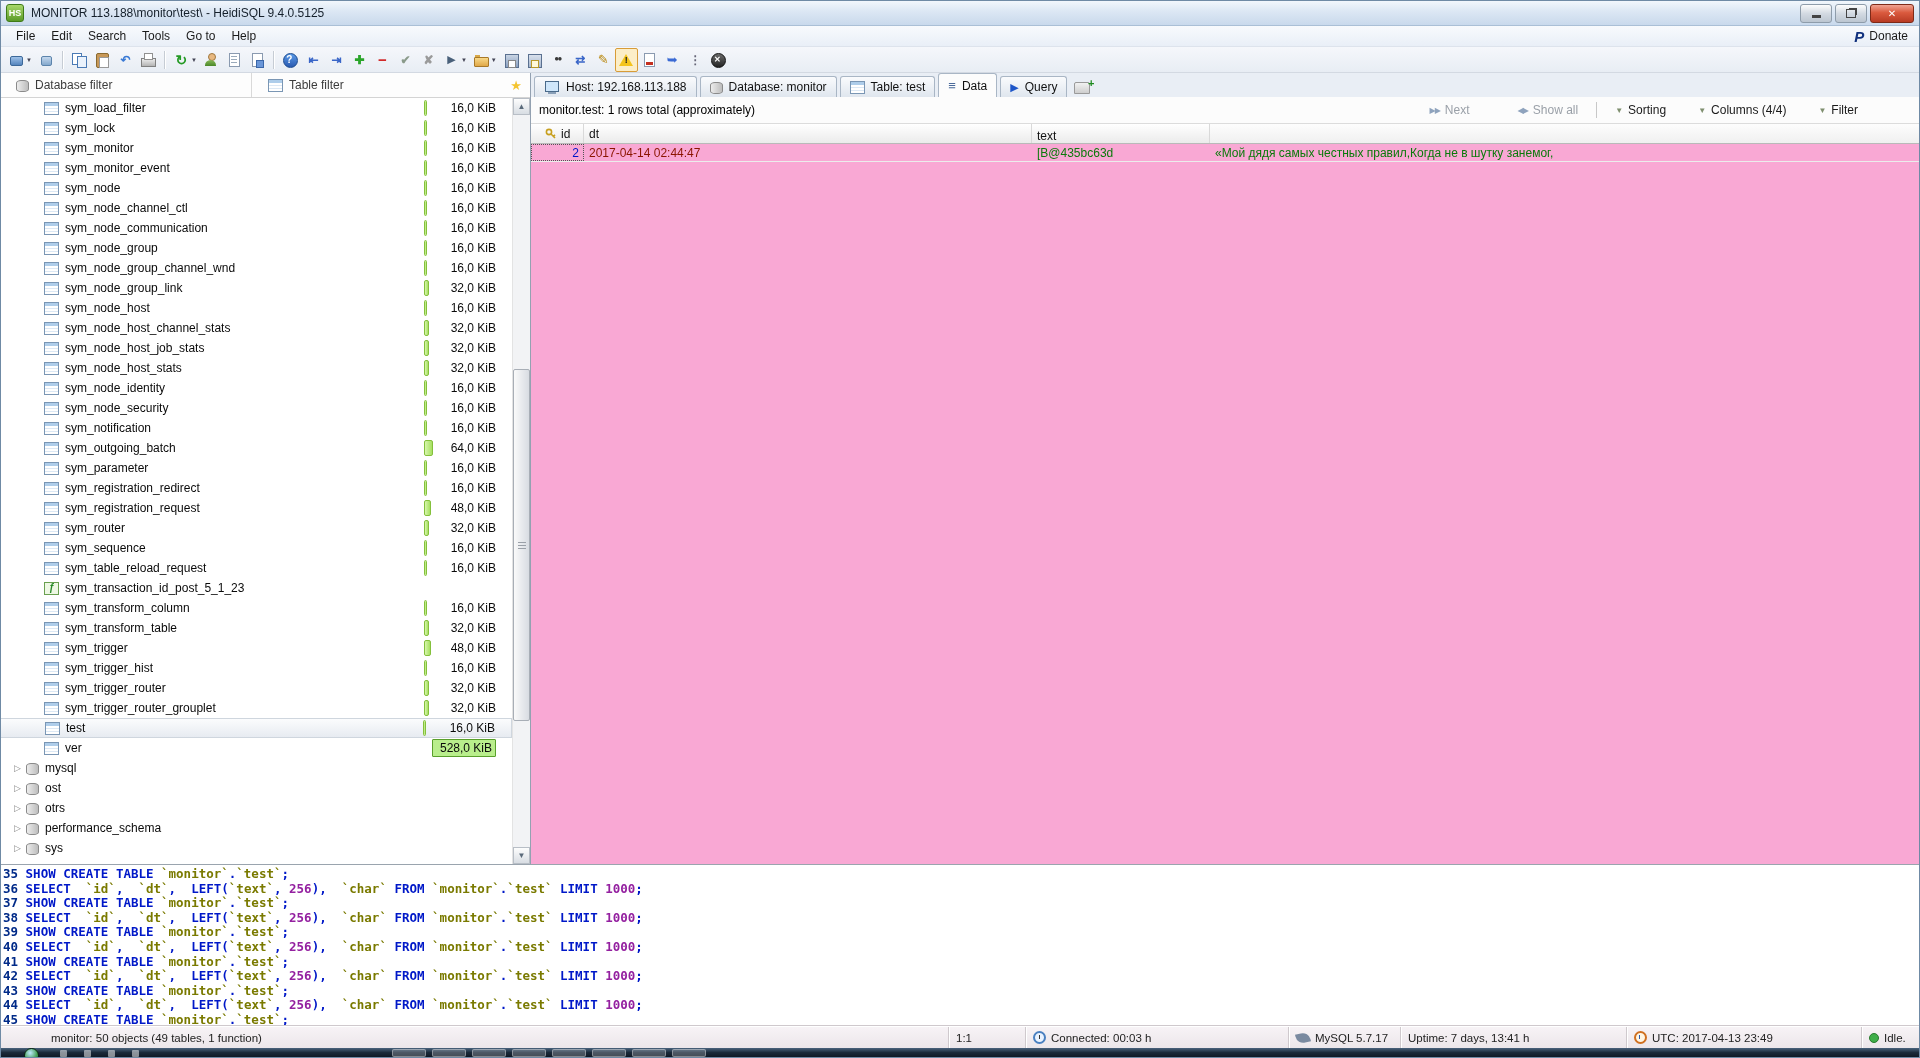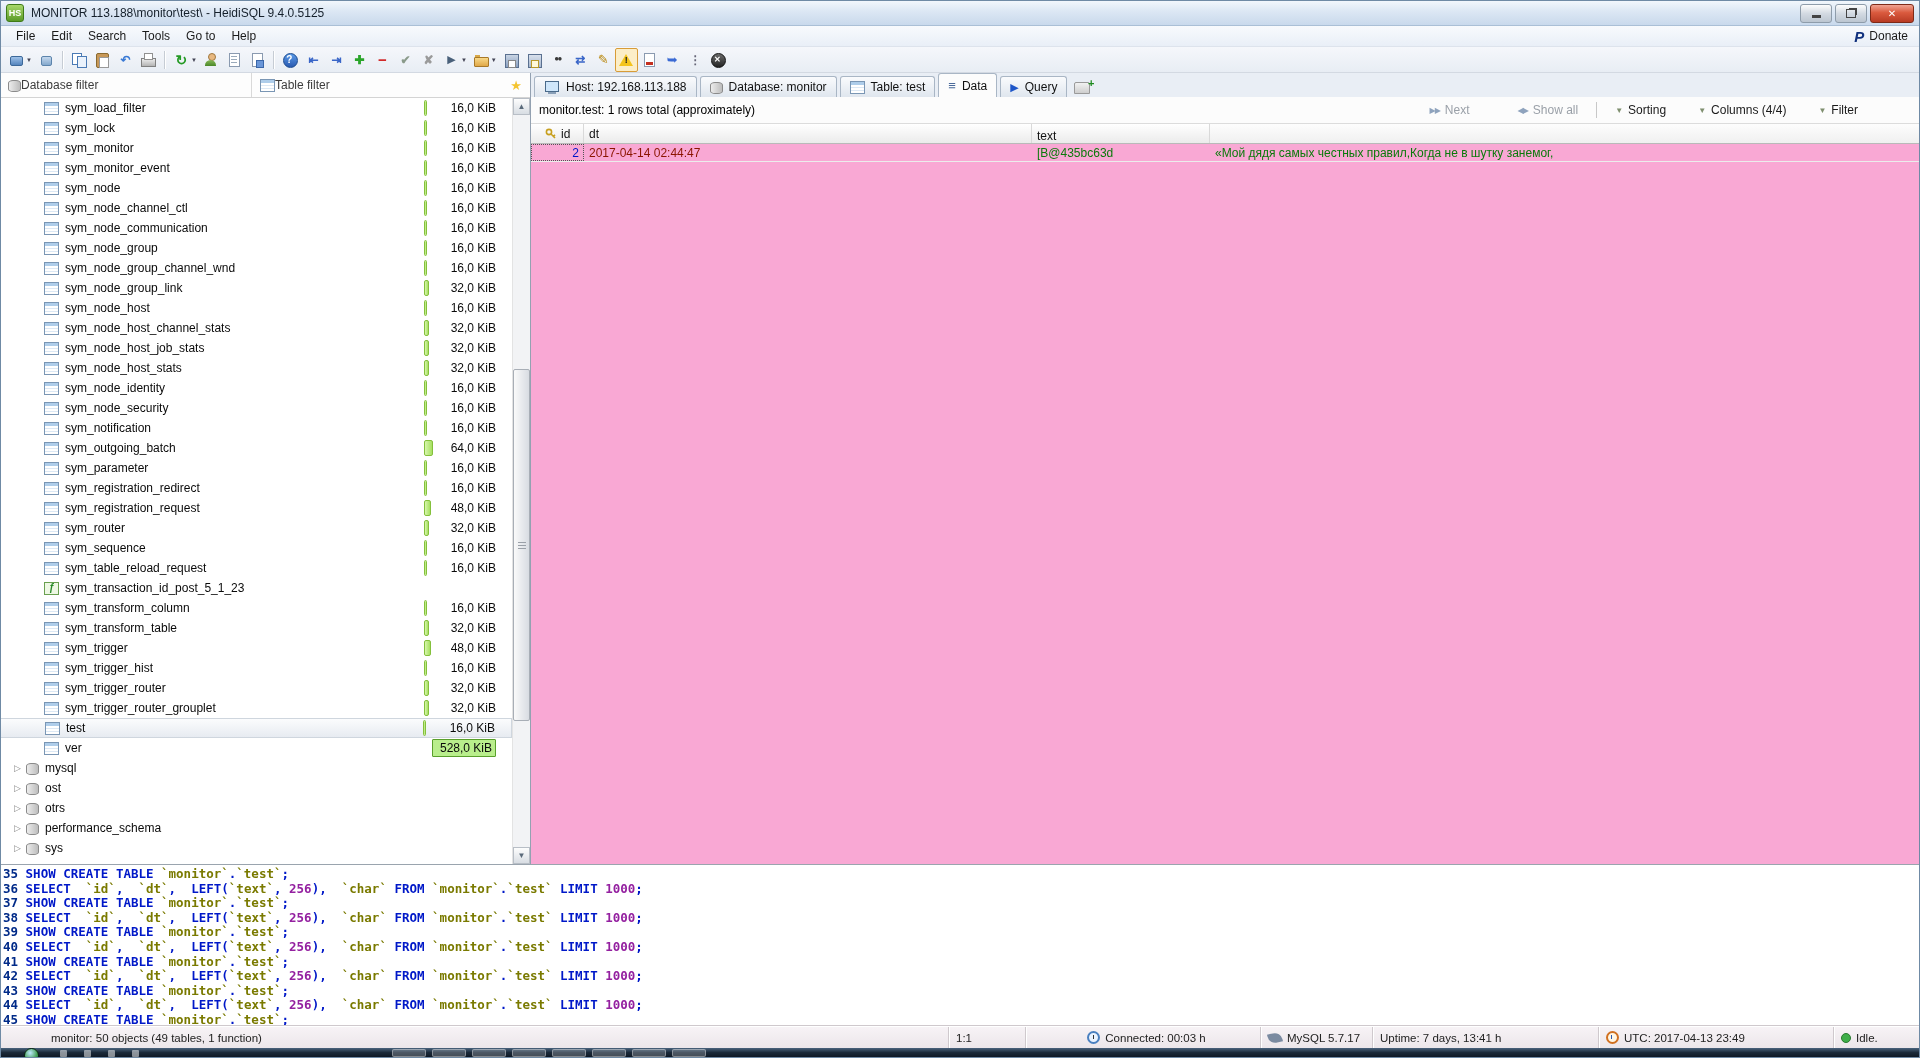--- a/index.html
+++ b/index.html
@@ -93,21 +93,21 @@
   .ic-export::before{content:"";position:absolute;left:3px;top:1px;width:9px;height:12px;background:#fff;border:1px solid #8a9ab0;}
   .ic-export::after{content:"";position:absolute;left:5px;top:10px;width:7px;height:3px;background:#c43020;}
   .ic-stop::before{content:"";position:absolute;left:1px;top:1px;width:13px;height:13px;border-radius:50%;
     background:linear-gradient(#6a6a6a,#242424);border:1px solid #111;}
   .ic-stop::after{content:"✕";position:absolute;left:0;top:0;width:15px;height:15px;display:flex;align-items:center;justify-content:center;color:#fff;font-size:8px;font-weight:bold;}
 
   
   #leftpanel{position:absolute;left:0;top:73px;width:531px;height:791px;background:#fff;
     border-right:1px solid #93a1b1;box-sizing:border-box;}
   #filter-row{height:24px;display:flex;align-items:center;border-bottom:1px solid #d4d4d4;background:#fdfdfd;}
-  .filter-cell{display:flex;align-items:center;padding-left:8px;box-sizing:border-box;height:100%;color:#3c3c3c;text-align:right;}
+  .filter-cell{display:flex;align-items:center;gap:6px;padding-left:16px;box-sizing:border-box;height:100%;color:#3c3c3c;text-align:right;}
   .filter-cell.db{width:252px;border-right:1px solid #d9d9d9;}
   .filter-cell.tbl{flex:1;}
   .star{color:#f4c430;font-size:13px;margin-right:8px;}
   .ic-cyl{width:13px;height:14px;position:relative;display:inline-block;}
   .ic-cyl::before{content:"";position:absolute;left:0;top:2px;width:11px;height:10px;
     background:linear-gradient(90deg,#ececec,#bdbdbd);border:1px solid #8a8a8a;border-radius:5px/3px;}
   .ic-table{width:15px;height:13px;position:relative;display:inline-block;border:1px solid #7a96b4;background:
     repeating-linear-gradient(to bottom,#fff 0 2px,#dce8f4 2px 3px);box-shadow:inset 0 3px 0 #aecdea;box-sizing:border-box;}
   .ic-func{width:15px;height:13px;position:relative;display:inline-block;border:1px solid #6aa050;background:#eef8e4;box-sizing:border-box;}
   .ic-func::after{content:"ƒ";position:absolute;left:4px;top:-1px;color:#2a8a2a;font-size:10px;font-weight:bold;}
@@ -716,21 +716,21 @@
 
 <div id="sqllog"><div class="logline"><span class="ln">35 </span><span class="kw">SHOW CREATE TABLE</span><span> </span><span class="idt">`monitor`</span><span class="pun">.</span><span class="idt">`test`</span><span class="pun">;</span></div><div class="logline"><span class="ln">36 </span><span class="kw">SELECT</span><span>  </span><span class="idt">`id`</span><span class="pun">,</span><span>  </span><span class="idt">`dt`</span><span class="pun">,</span><span>  </span><span class="kw">LEFT(</span><span class="idt">`text`</span><span class="pun">,</span><span> </span><span class="num">256</span><span class="pun">),</span><span>  </span><span class="idt">`char`</span><span> </span><span class="kw">FROM</span><span> </span><span class="idt">`monitor`</span><span class="pun">.</span><span class="idt">`test`</span><span> </span><span class="kw">LIMIT</span><span> </span><span class="num">1000</span><span class="pun">;</span></div><div class="logline"><span class="ln">37 </span><span class="kw">SHOW CREATE TABLE</span><span> </span><span class="idt">`monitor`</span><span class="pun">.</span><span class="idt">`test`</span><span class="pun">;</span></div><div class="logline"><span class="ln">38 </span><span class="kw">SELECT</span><span>  </span><span class="idt">`id`</span><span class="pun">,</span><span>  </span><span class="idt">`dt`</span><span class="pun">,</span><span>  </span><span class="kw">LEFT(</span><span class="idt">`text`</span><span class="pun">,</span><span> </span><span class="num">256</span><span class="pun">),</span><span>  </span><span class="idt">`char`</span><span> </span><span class="kw">FROM</span><span> </span><span class="idt">`monitor`</span><span class="pun">.</span><span class="idt">`test`</span><span> </span><span class="kw">LIMIT</span><span> </span><span class="num">1000</span><span class="pun">;</span></div><div class="logline"><span class="ln">39 </span><span class="kw">SHOW CREATE TABLE</span><span> </span><span class="idt">`monitor`</span><span class="pun">.</span><span class="idt">`test`</span><span class="pun">;</span></div><div class="logline"><span class="ln">40 </span><span class="kw">SELECT</span><span>  </span><span class="idt">`id`</span><span class="pun">,</span><span>  </span><span class="idt">`dt`</span><span class="pun">,</span><span>  </span><span class="kw">LEFT(</span><span class="idt">`text`</span><span class="pun">,</span><span> </span><span class="num">256</span><span class="pun">),</span><span>  </span><span class="idt">`char`</span><span> </span><span class="kw">FROM</span><span> </span><span class="idt">`monitor`</span><span class="pun">.</span><span class="idt">`test`</span><span> </span><span class="kw">LIMIT</span><span> </span><span class="num">1000</span><span class="pun">;</span></div><div class="logline"><span class="ln">41 </span><span class="kw">SHOW CREATE TABLE</span><span> </span><span class="idt">`monitor`</span><span class="pun">.</span><span class="idt">`test`</span><span class="pun">;</span></div><div class="logline"><span class="ln">42 </span><span class="kw">SELECT</span><span>  </span><span class="idt">`id`</span><span class="pun">,</span><span>  </span><span class="idt">`dt`</span><span class="pun">,</span><span>  </span><span class="kw">LEFT(</span><span class="idt">`text`</span><span class="pun">,</span><span> </span><span class="num">256</span><span class="pun">),</span><span>  </span><span class="idt">`char`</span><span> </span><span class="kw">FROM</span><span> </span><span class="idt">`monitor`</span><span class="pun">.</span><span class="idt">`test`</span><span> </span><span class="kw">LIMIT</span><span> </span><span class="num">1000</span><span class="pun">;</span></div><div class="logline"><span class="ln">43 </span><span class="kw">SHOW CREATE TABLE</span><span> </span><span class="idt">`monitor`</span><span class="pun">.</span><span class="idt">`test`</span><span class="pun">;</span></div><div class="logline"><span class="ln">44 </span><span class="kw">SELECT</span><span>  </span><span class="idt">`id`</span><span class="pun">,</span><span>  </span><span class="idt">`dt`</span><span class="pun">,</span><span>  </span><span class="kw">LEFT(</span><span class="idt">`text`</span><span class="pun">,</span><span> </span><span class="num">256</span><span class="pun">),</span><span>  </span><span class="idt">`char`</span><span> </span><span class="kw">FROM</span><span> </span><span class="idt">`monitor`</span><span class="pun">.</span><span class="idt">`test`</span><span> </span><span class="kw">LIMIT</span><span> </span><span class="num">1000</span><span class="pun">;</span></div><div class="logline"><span class="ln">45 </span><span class="kw">SHOW CREATE TABLE</span><span> </span><span class="idt">`monitor`</span><span class="pun">.</span><span class="idt">`test`</span><span class="pun">;</span></div></div>
 
 <div id="statusbar">
     <div class="sb-panel" style="width: 905px; margin-left: 44px;">
       <span>monitor: 50 objects (49 tables, 1 function)</span>
     </div>
     <div class="sb-panel" style="width: 77px;">
       <span>1:1</span>
     </div>
-    <div class="sb-panel" style="width: 235px; justify-content: center;">
+    <div class="sb-panel" style="width: 263px;">
       <span class="ic-clock"></span>
       <span>Connected: 00:03 h</span>
     </div>
     <div class="sb-panel" style="width: 112px;">
       <span class="ic-mysql"></span>
       <span>MySQL 5.7.17</span>
     </div>
     <div class="sb-panel" style="width: 226px;">
       <span>Uptime: 7 days, 13:41 h</span>
     </div>

